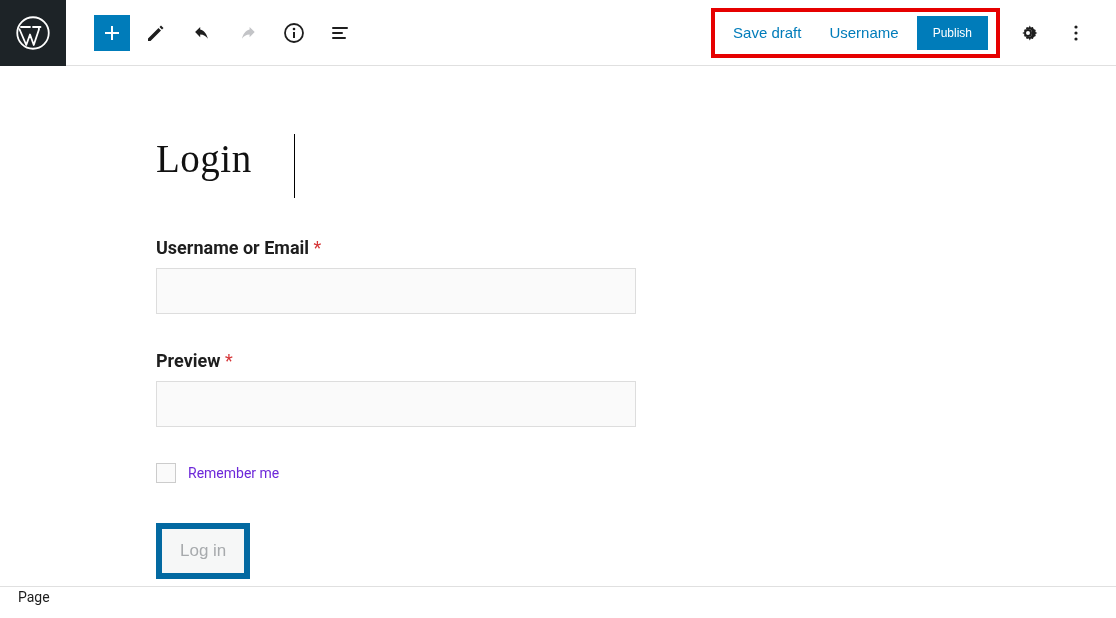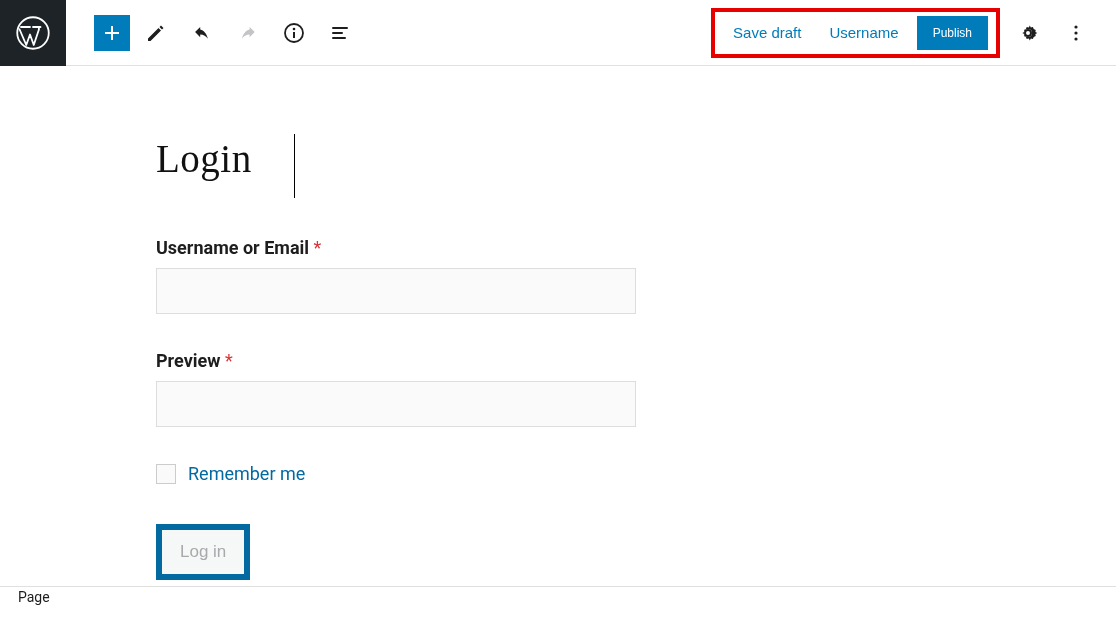--- a/index.html
+++ b/index.html
@@ -134,22 +134,22 @@
     gap: 12px;
     margin-bottom: 40px;
   }
   .checkbox {
     width: 20px;
     height: 20px;
     border: 1px solid #ccc;
     background: #fafafa;
   }
   .checkbox-label {
-    font-size: 18px;
-    color: #0369a1;
+    font-size: 14px;
+    color: #6d28d9;
   }
   .login-btn {
     background: #f6f7f7;
     border: 6px solid #0369a1;
     color: #a7aaad;
     font-size: 17px;
     padding: 12px 18px;
     cursor: not-allowed;
   }
 

